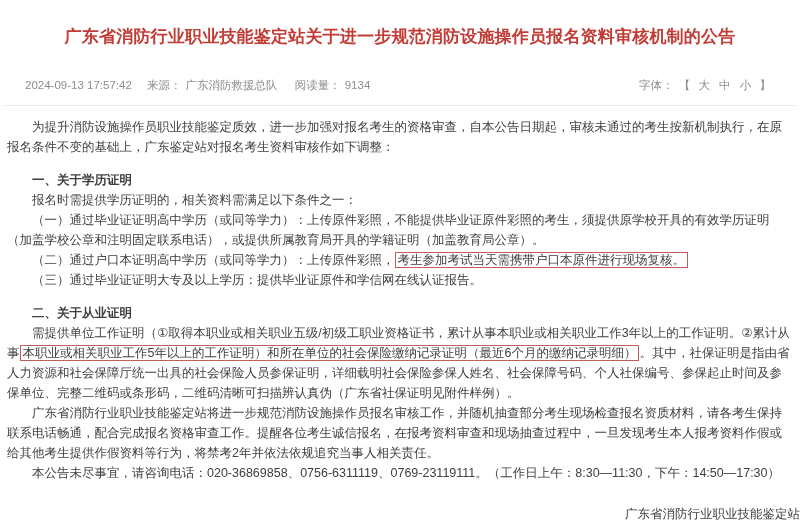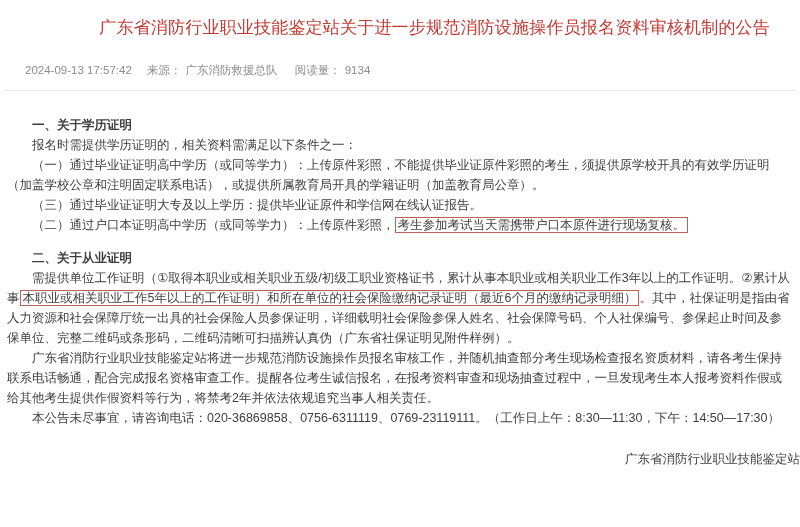--- a/index.html
+++ b/index.html
@@ -5,31 +5,31 @@
   * { box-sizing: border-box; margin: 0; padding: 0; }
   html, body {
     width: 800px; height: 527px;
     background: #ffffff;
     font-family: "Liberation Sans", "DejaVu Sans", sans-serif;
     overflow: hidden;
   }
   .page { width: 800px; height: 527px; background: #fff; }
 
   .page-title {
-    margin: 17px 30px 0;
-    text-align: right;
+    margin: 26px 30px 0;
+    text-align: center;
     font-size: 17px;
-    font-weight: normal;
+    font-weight: bold;
     color: #c23b35;
     line-height: 1.35;
     letter-spacing: 0.2px;
   }
 
   .meta-bar {
-    margin-top: 23px;
+    margin-top: 29px;
     padding: 0 27px 0 25px;
     display: flex;
     justify-content: space-between;
     align-items: center;
     font-size: 11.5px;
     color: #8d8d8d;
   }
   .meta-left span { margin-right: 4px; }
   .meta-left .datetime { margin-right: 12px; }
   .meta-left .pair { margin-right: 10px; }
@@ -80,30 +80,39 @@
 <div class="page">
 
   <h1 class="page-title">广东省消防行业职业技能鉴定站关于进一步规范消防设施操作员报名资料审核机制的公告</h1>
 
   <div class="meta-bar">
     <div class="meta-left">
       <span class="datetime">2024-09-13 17:57:42</span>
       <span class="pair"><span>来源：</span><span>广东消防救援总队</span></span>
       <span class="pair"><span>阅读量：</span><span>9134</span></span>
     </div>
+    <div class="font-size-control">
+      <span>字体：</span>
+      <span class="bracket">【</span>
+      <a>大</a>
+      <a>中</a>
+      <a>小</a>
+      <span class="bracket">】</span>
+    </div>
   </div>
 
   <hr class="divider">
 
   <div class="article-body">
+    <p>为提升消防设施操作员职业技能鉴定质效，进一步加强对报名考生的资格审查，自本公告日期起，审核未通过的考生按新机制执行，在原报名条件不变的基础上，广东鉴定站对报名考生资料审核作如下调整：</p>
     <p class="heading">一、关于学历证明</p>
     <p>报名时需提供学历证明的，相关资料需满足以下条件之一：</p>
     <p>（一）通过毕业证证明高中学历（或同等学力）：上传原件彩照，不能提供毕业证原件彩照的考生，须提供原学校开具的有效学历证明（加盖学校公章和注明固定联系电话），或提供所属教育局开具的学籍证明（加盖教育局公章）。</p>
+    <p><span>（二）通过户口本证明高中学历（或同等学力）：上传原件彩照，</span><span class="redbox">考生参加考试当天需携带户口本原件进行现场复核。</span></p>
     <p>（三）通过毕业证证明大专及以上学历：提供毕业证原件和学信网在线认证报告。</p>
-    <p><span>（二）通过户口本证明高中学历（或同等学力）：上传原件彩照，</span><span class="redbox">考生参加考试当天需携带户口本原件进行现场复核。</span></p>
     <p class="heading">二、关于从业证明</p>
     <p><span>需提供单位工作证明（①取得本职业或相关职业五级/初级工职业资格证书，累计从事本职业或相关职业工作3年以上的工作证明。②累计从事</span><span class="redbox">本职业或相关职业工作5年以上的工作证明）和所在单位的社会保险缴纳记录证明（最近6个月的缴纳记录明细）</span><span>。其中，社保证明是指由省人力资源和社会保障厅统一出具的社会保险人员参保证明，详细载明社会保险参保人姓名、社会保障号码、个人社保编号、参保起止时间及参保单位、完整二维码或条形码，二维码清晰可扫描辨认真伪（广东省社保证明见附件样例）。</span></p>
     <p>广东省消防行业职业技能鉴定站将进一步规范消防设施操作员报名审核工作，并随机抽查部分考生现场检查报名资质材料，请各考生保持联系电话畅通，配合完成报名资格审查工作。提醒各位考生诚信报名，在报考资料审查和现场抽查过程中，一旦发现考生本人报考资料作假或给其他考生提供作假资料等行为，将禁考2年并依法依规追究当事人相关责任。</p>
     <p>本公告未尽事宜，请咨询电话：020-36869858、0756-6311119、0769-23119111。（工作日上午：8:30—11:30，下午：14:50—17:30）</p>
   </div>
 
   <div class="signature">
     <div class="signature-inner">
       <div>广东省消防行业职业技能鉴定站</div>
     </div>

